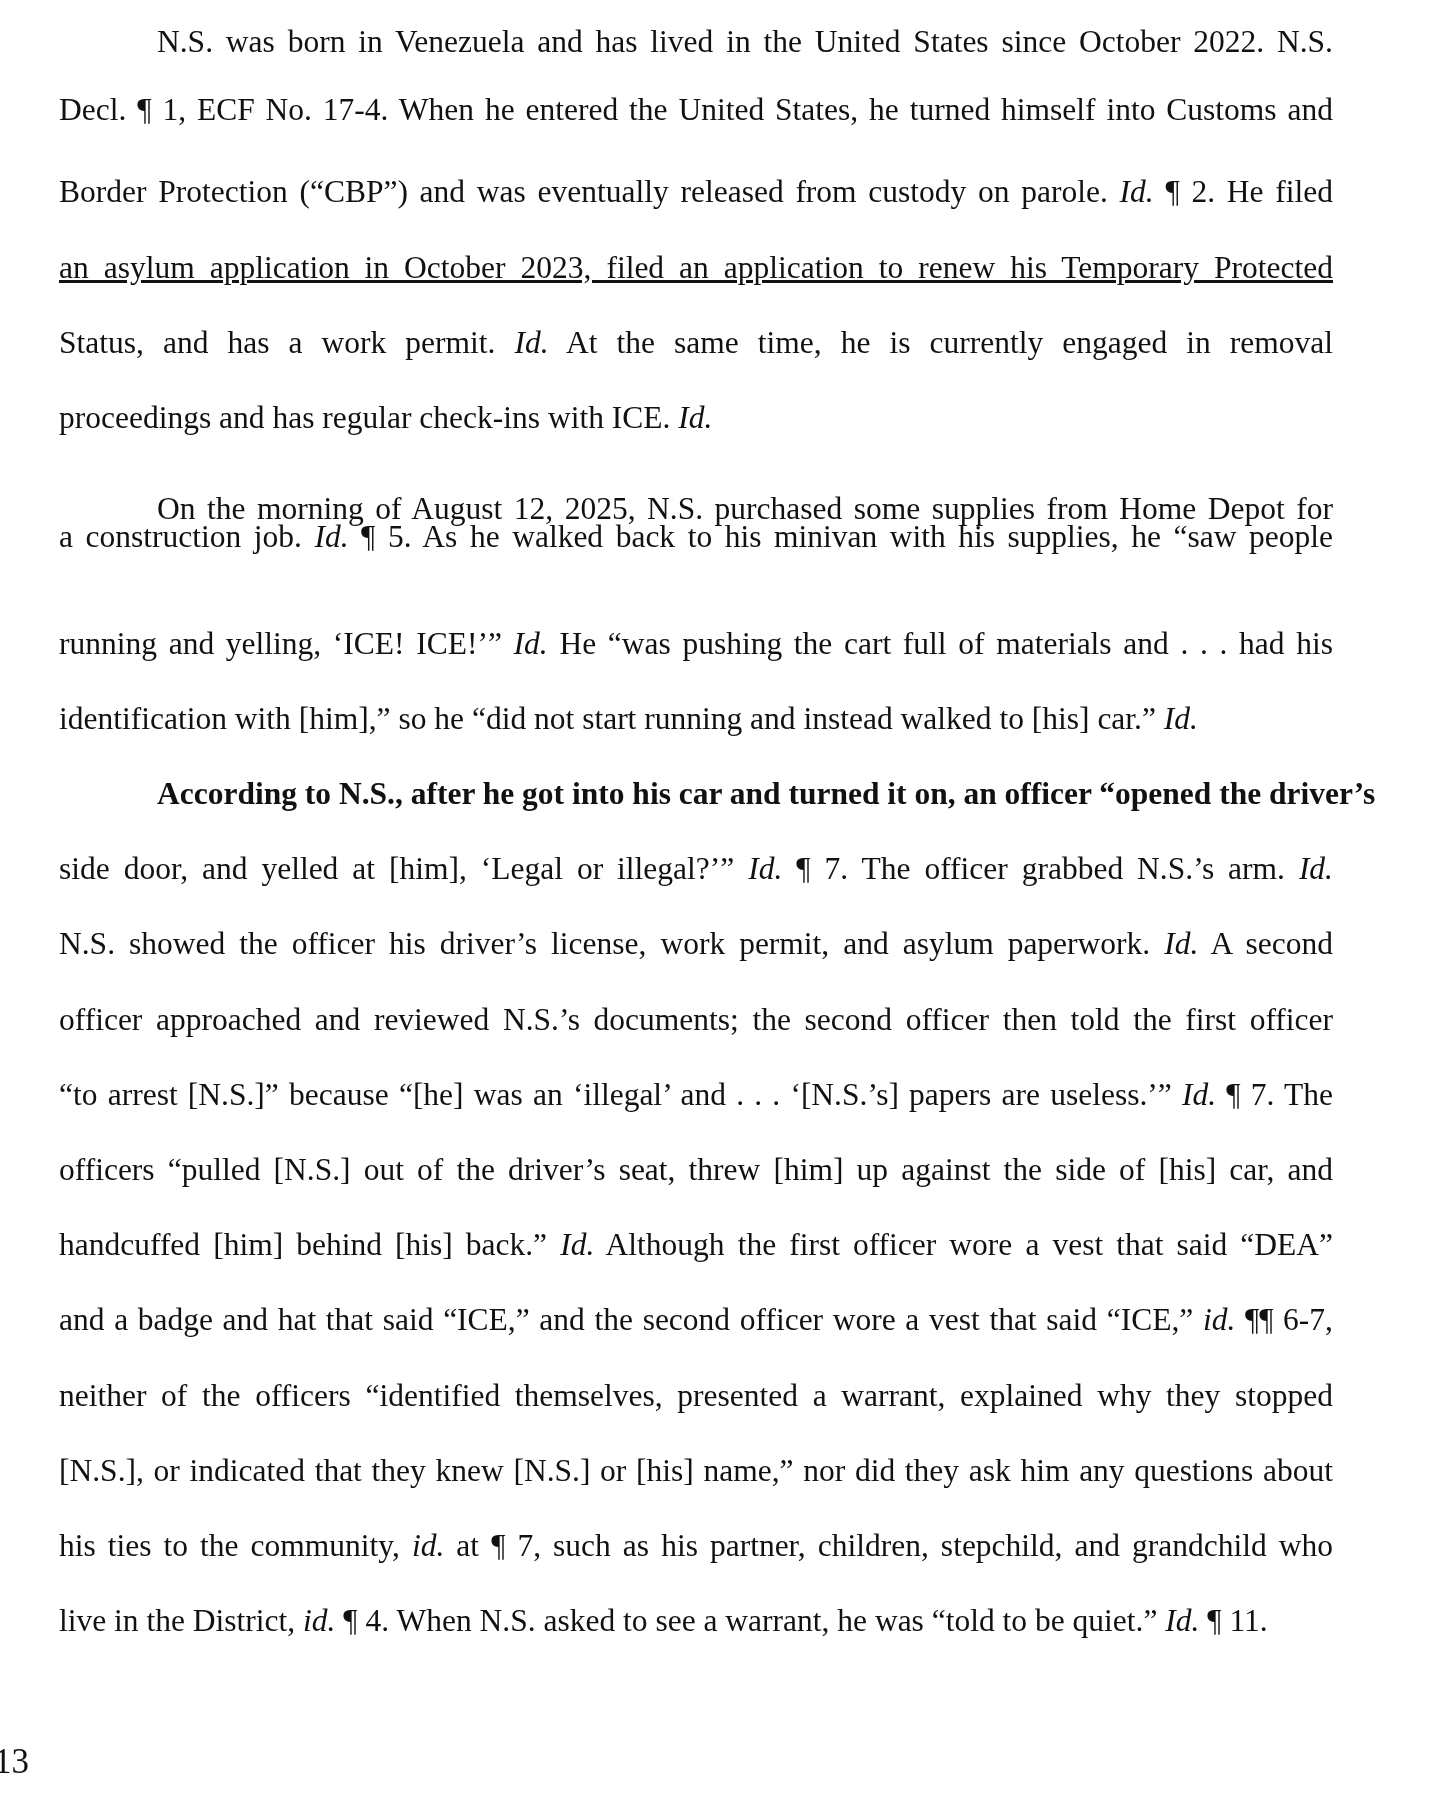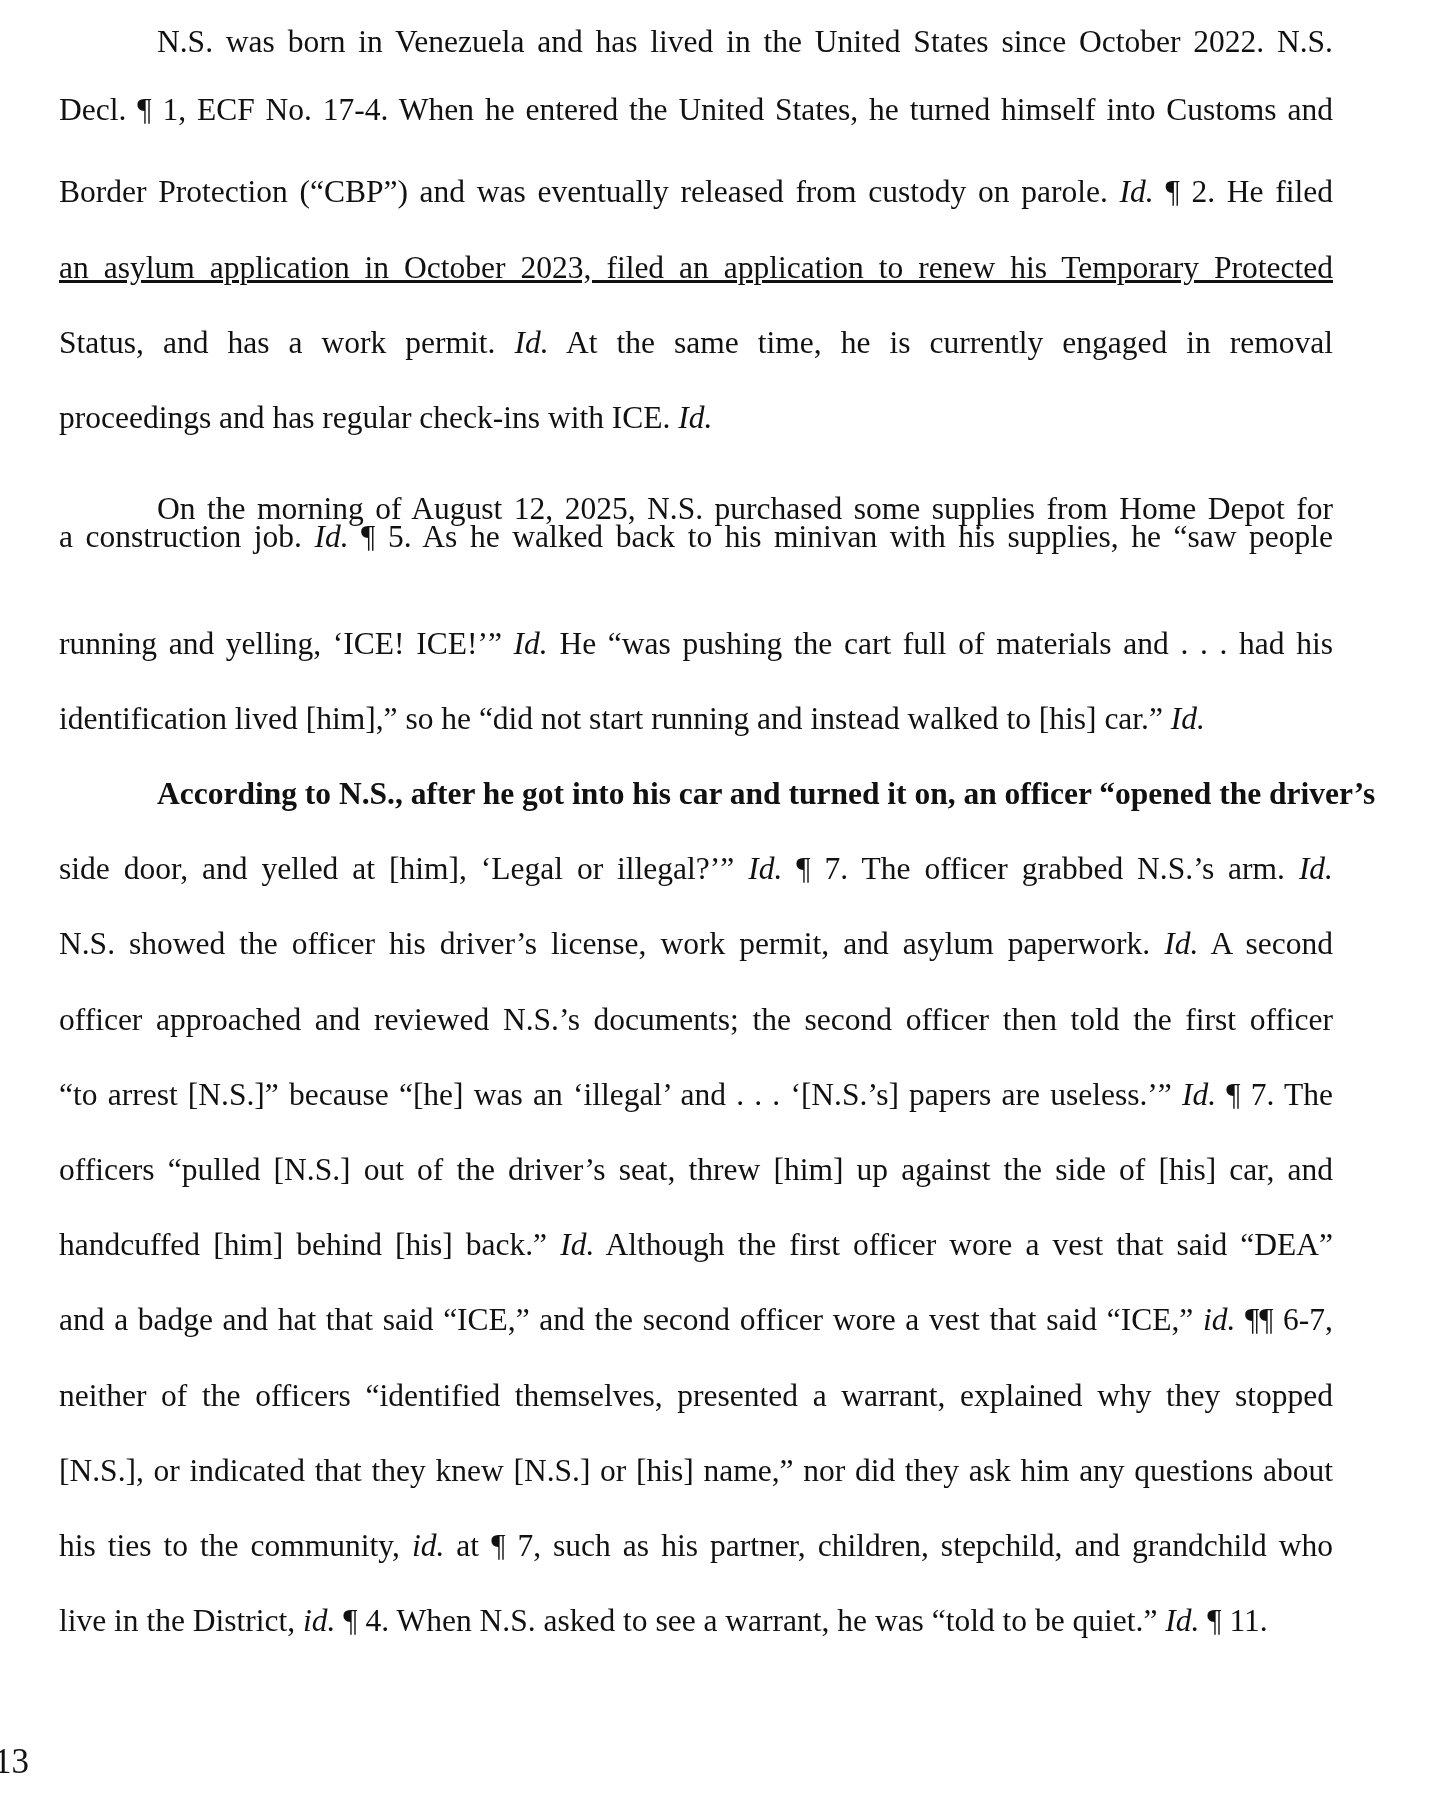--- a/index.html
+++ b/index.html
@@ -74,21 +74,21 @@
         <div class="line" style="top: 90px;"><span>Decl. ¶ 1, ECF No. 17-4.  When he entered the United States, he turned himself into Customs and</span></div>
         <div class="line" style="top: 172.4px;"><span>Border Protection (“CBP”) and was eventually released from custody on parole.  </span><span class="it">Id.</span><span> ¶ 2.  He filed</span></div>
         <div class="line" style="top: 247.6px; text-decoration: underline;"><span>an asylum application in October 2023, filed an application to renew his Temporary Protected</span></div>
         <div class="line" style="top: 322.8px;"><span>Status, and has a work permit.  </span><span class="it">Id.</span><span>  At the same time, he is currently engaged in removal</span></div>
         <div class="line last" style="top: 398px;"><span>proceedings and has regular check-ins with ICE.  </span><span class="it">Id.</span></div>
       </div>
       <div>
         <div class="line indent" style="top: 473.2px; margin-top: 16px;"><span>On the morning of August 12, 2025, N.S. purchased some supplies from Home Depot for</span></div>
         <div class="line" style="top: 517px;"><span>a construction job.  </span><span class="it">Id.</span><span> ¶ 5.  As he walked back to his minivan with his supplies, he “saw people</span></div>
         <div class="line" style="top: 623.6px;"><span>running and yelling, ‘ICE! ICE!’”  </span><span class="it">Id.</span><span>  He “was pushing the cart full of materials and . . . had his</span></div>
-        <div class="line last" style="top: 698.8px;"><span>identification lived [him],” so he “did not start running and instead walked to [his] car.”  </span><span class="it">Id.</span></div>
+        <div class="line last" style="top: 698.8px;"><span>identification with [him],” so he “did not start running and instead walked to [his] car.”  </span><span class="it">Id.</span></div>
       </div>
       <div>
         <div class="line indent" style="top: 774px; font-weight: bold;"><span>According to N.S., after he got into his car and turned it on, an officer “opened the driver’s</span></div>
         <div class="line" style="top: 849.2px;"><span>side door, and yelled at [him], ‘Legal or illegal?’”  </span><span class="it">Id.</span><span> ¶ 7.  The officer grabbed N.S.’s arm.  </span><span class="it">Id.</span></div>
         <div class="line" style="top: 924.4px;"><span>N.S. showed the officer his driver’s license, work permit, and asylum paperwork.  </span><span class="it">Id.</span><span>  A second</span></div>
         <div class="line" style="top: 999.6px;"><span>officer approached and reviewed N.S.’s documents; the second officer then told the first officer</span></div>
         <div class="line" style="top: 1074.8px;"><span>“to arrest [N.S.]” because “[he] was an ‘illegal’ and . . . ‘[N.S.’s] papers are useless.’”  </span><span class="it">Id.</span><span> ¶ 7.  The</span></div>
         <div class="line" style="top: 1150px;"><span>officers “pulled [N.S.] out of the driver’s seat, threw [him] up against the side of [his] car, and</span></div>
         <div class="line" style="top: 1225.2px;"><span>handcuffed [him] behind [his] back.”  </span><span class="it">Id.</span><span>  Although the first officer wore a vest that said “DEA”</span></div>
         <div class="line" style="top: 1300.4px;"><span>and a badge and hat that said “ICE,” and the second officer wore a vest that said “ICE,” </span><span class="it">id.</span><span> ¶¶ 6-7,</span></div>

